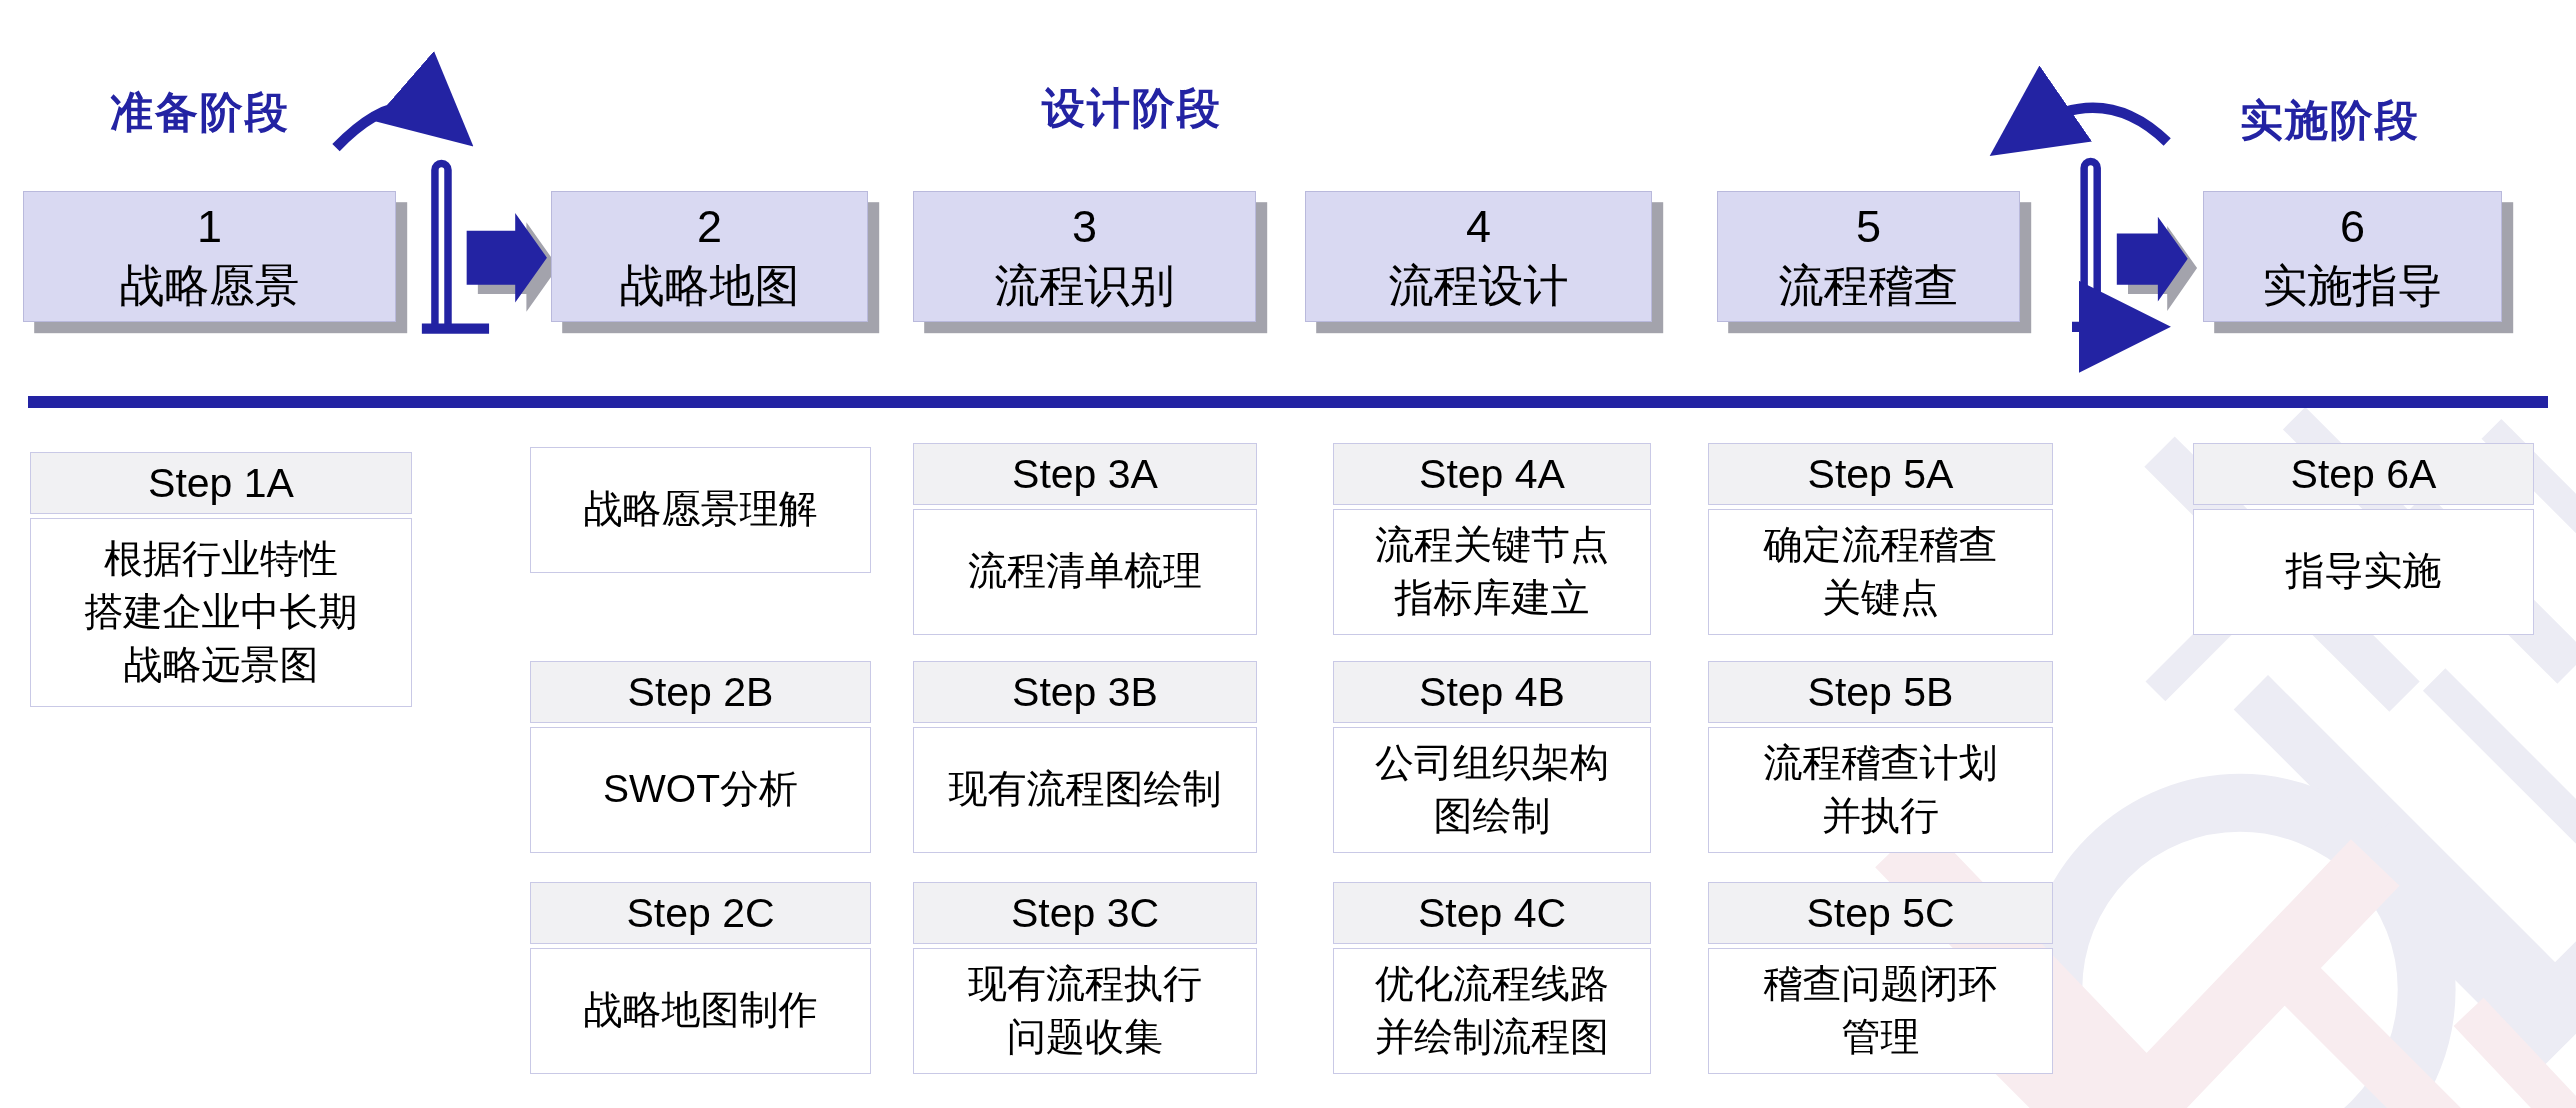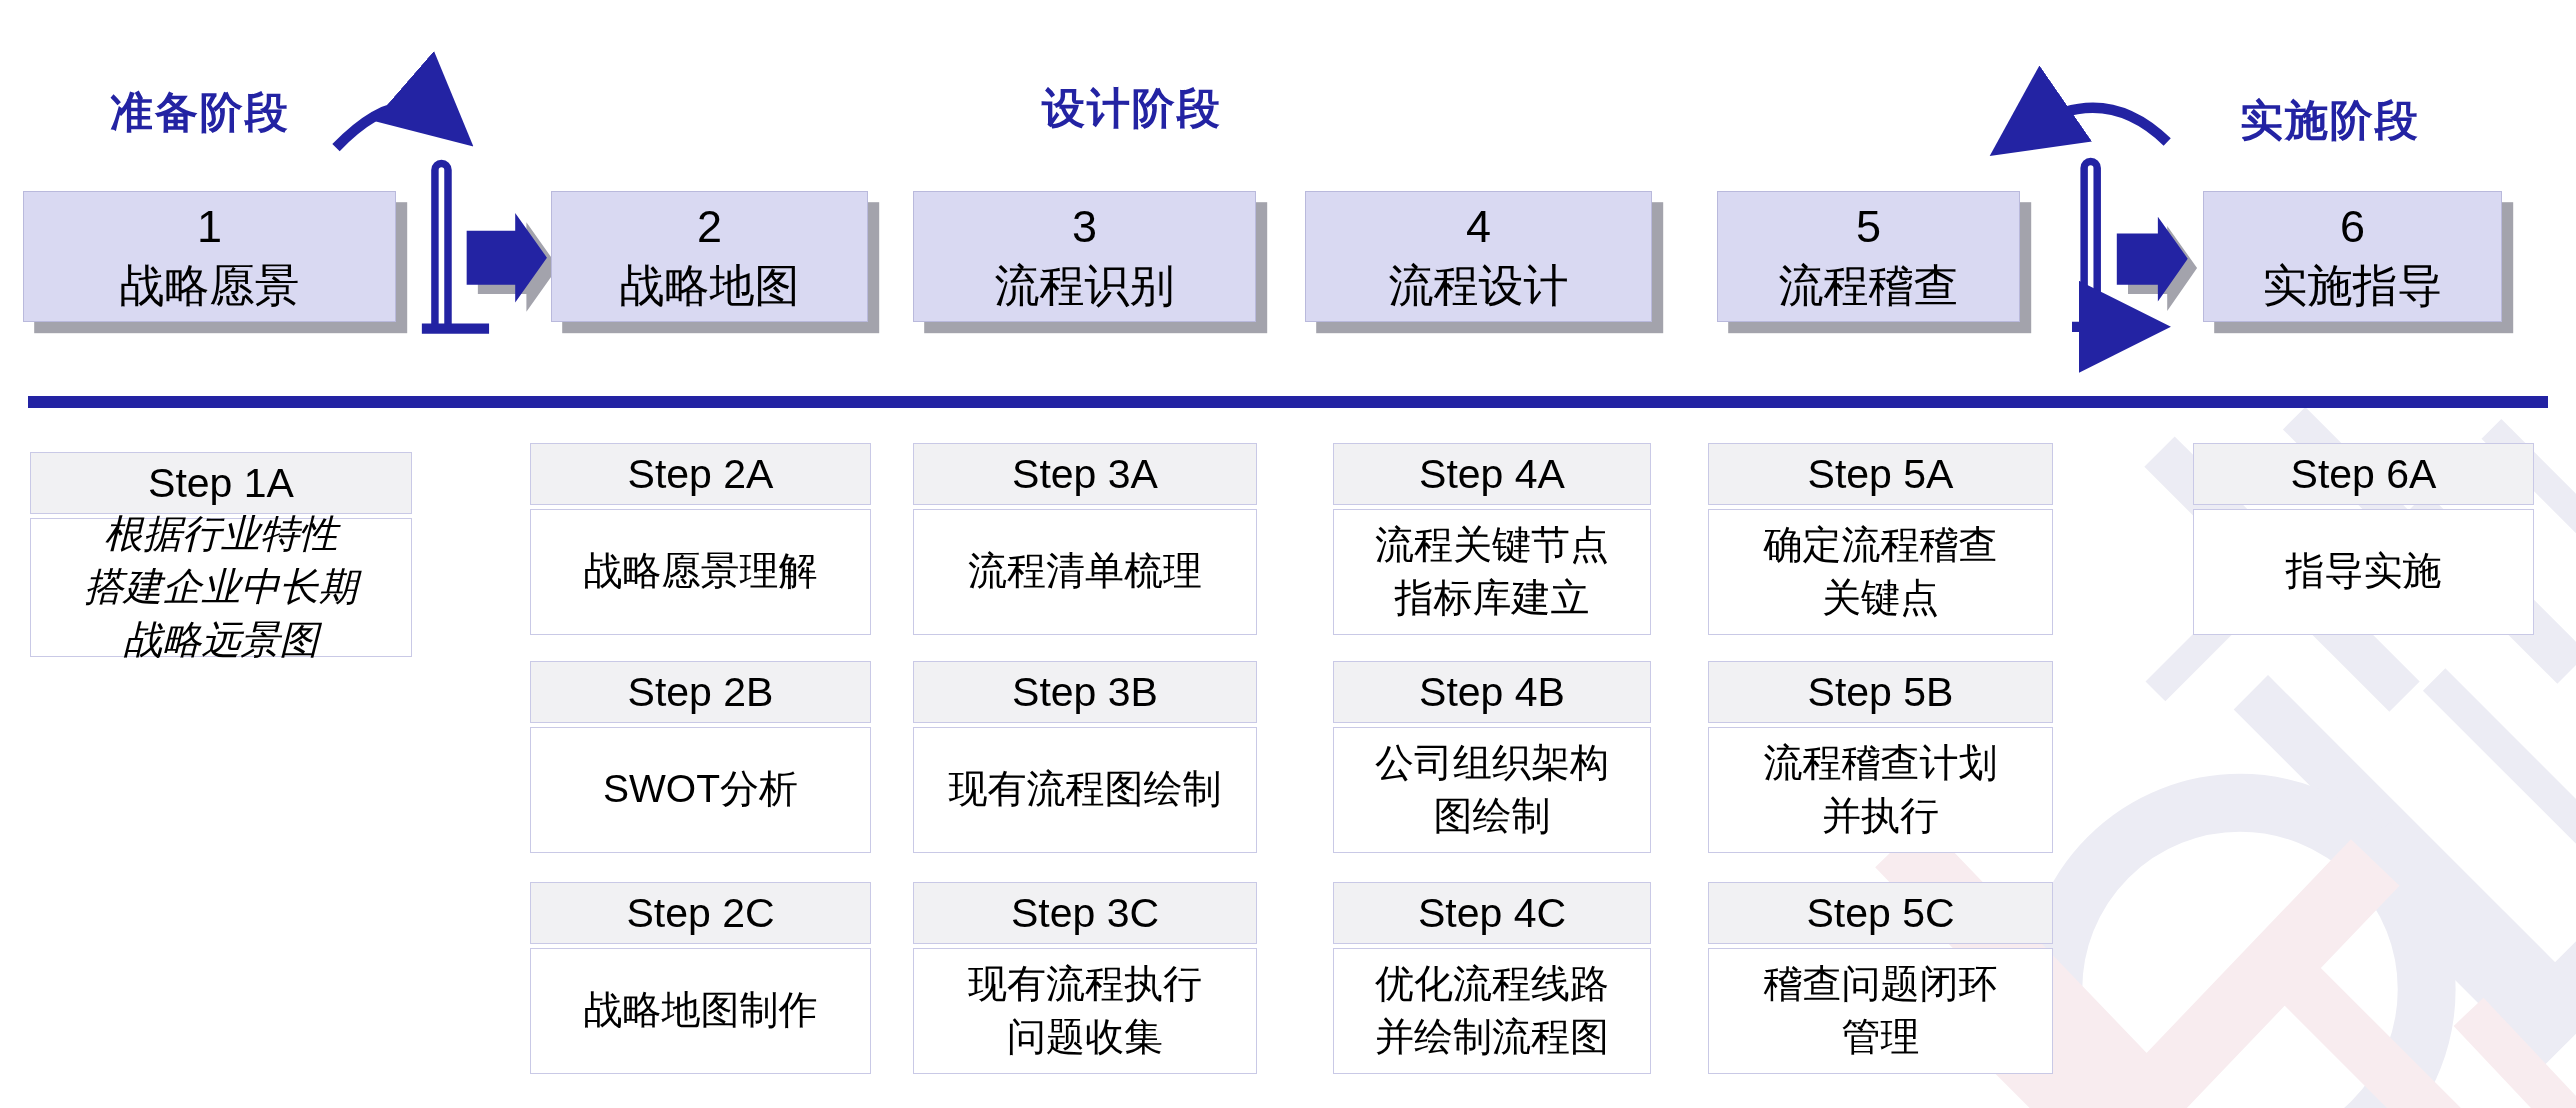--- a/index.html
+++ b/index.html
@@ -64,21 +64,21 @@
     background:var(--card_header_bg);
     display:flex;align-items:center;justify-content:center;
     font-size:41px;
   }
   .card-body{
     box-sizing:border-box;margin-top:3.7px;height:126px;border:1.9px solid var(--card_border);
     background:var(--card_body_bg);
     display:flex;align-items:center;justify-content:center;
     font-size:39px;line-height:1.35;text-align:center;white-space:pre-line;
   }
-  .tall .card-body{height:139px;font-style:italic;}
+  .tall .card-body{height:189px;}
 </style>
 </head>
 <body>
 
 <div class="canvas">
 
   <svg class="layer wm" viewBox="0 0 2760 1188">
     <g fill="none" stroke="var(--watermark_gray)" stroke-linecap="square">
       <path d="M2330,500 l230,230" stroke-width="46"></path>
       <path d="M2470,460 l150,150" stroke-width="34"></path>
@@ -162,21 +162,20 @@
   <div class="timeline"></div>
 
   <div class="card c1 rA tall">
     <div class="card-header">Step 1A</div>
     <div class="card-body">根据行业特性
 搭建企业中长期
 战略远景图</div>
   </div>
 
   <div class="card c2 rA">
-    <div class="card-header">Step 2A</div>
     <div class="card-body">战略愿景理解</div>
   </div>
   <div class="card c2 rB">
     <div class="card-header">Step 2B</div>
     <div class="card-body">SWOT分析</div>
   </div>
   <div class="card c2 rC">
     <div class="card-header">Step 2C</div>
     <div class="card-body">战略地图制作</div>
   </div>

